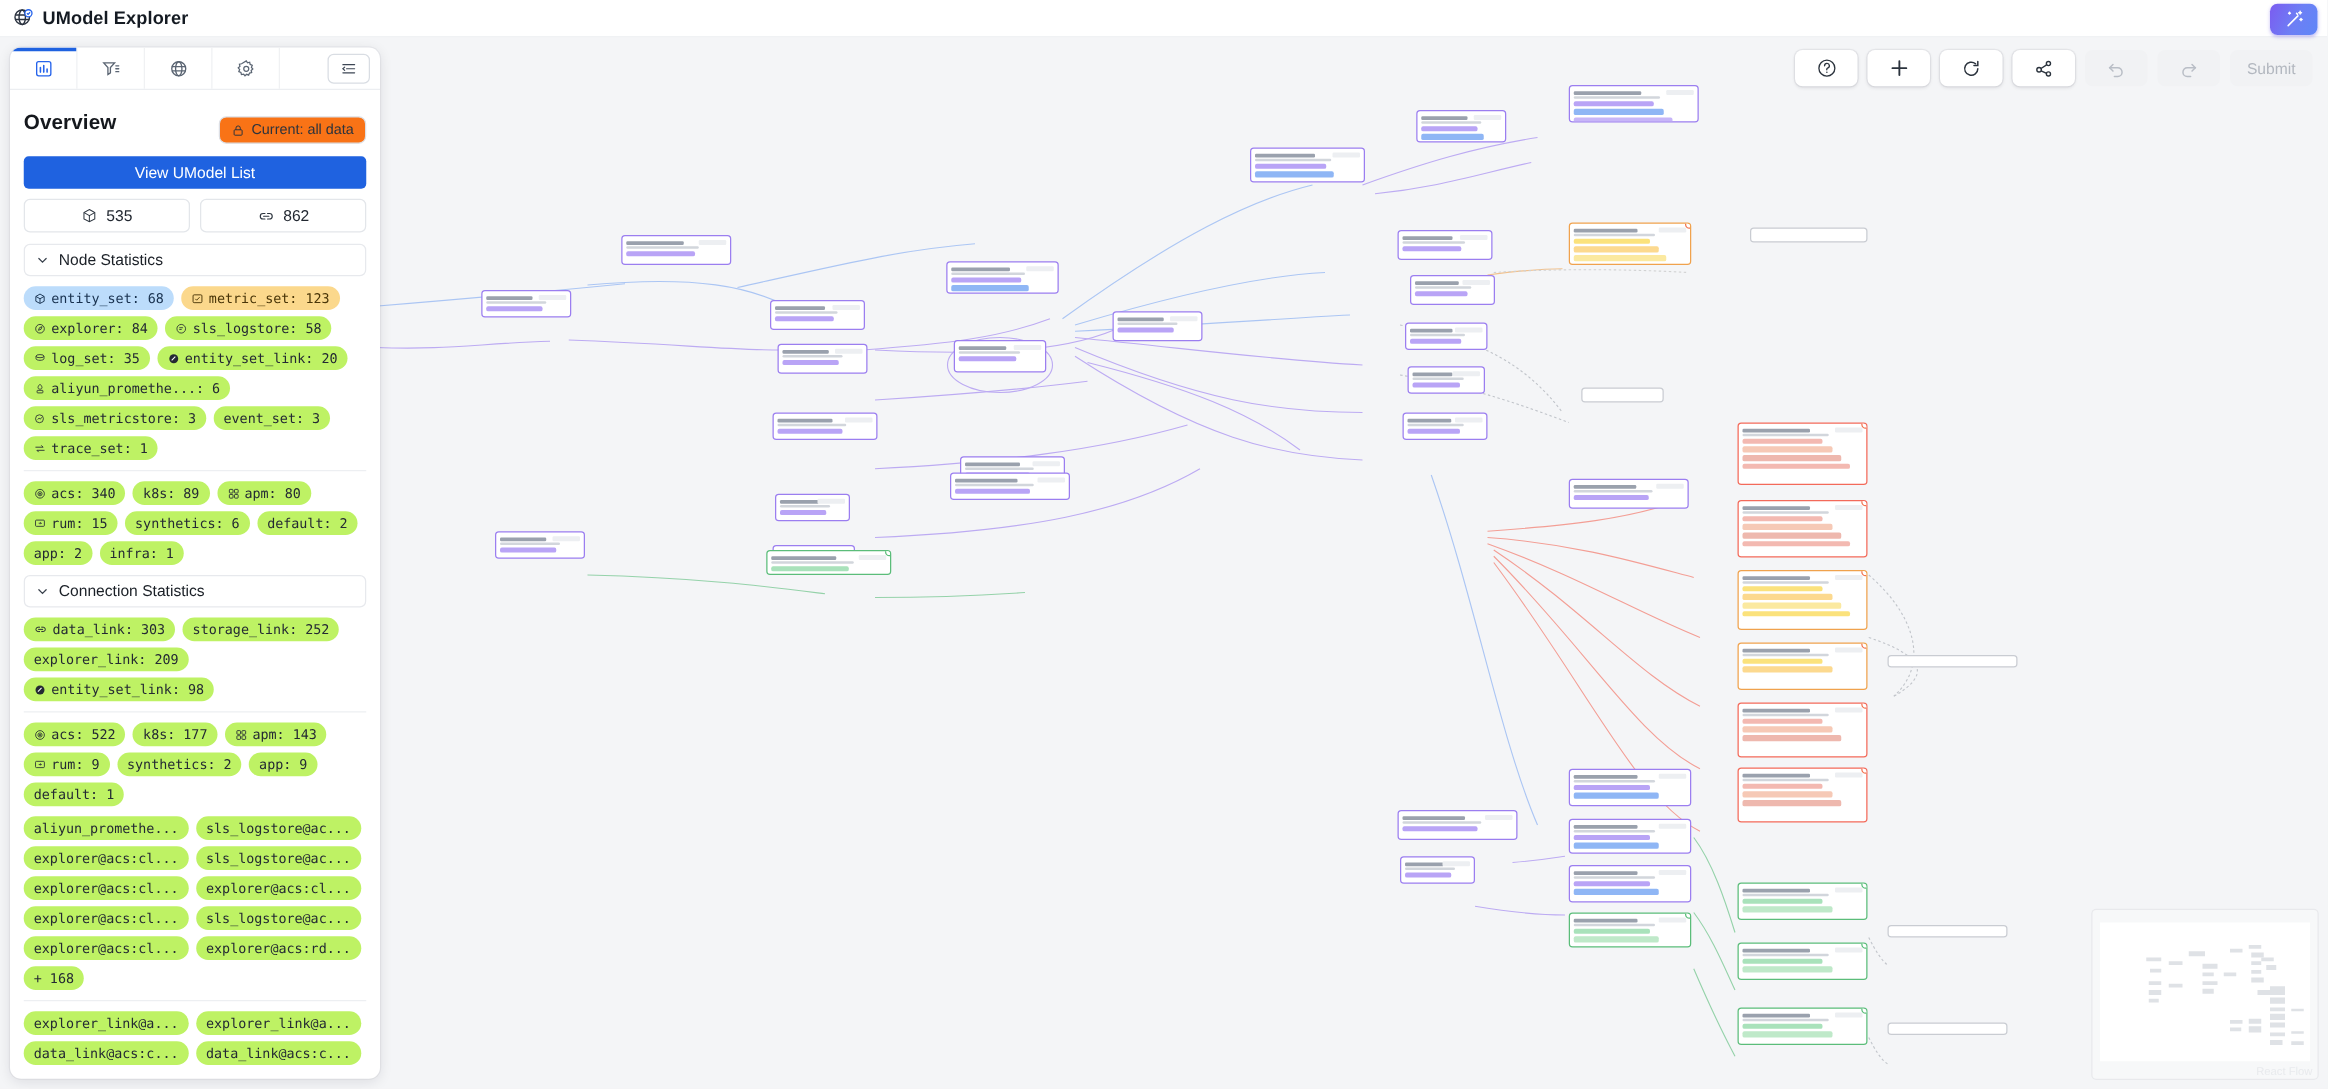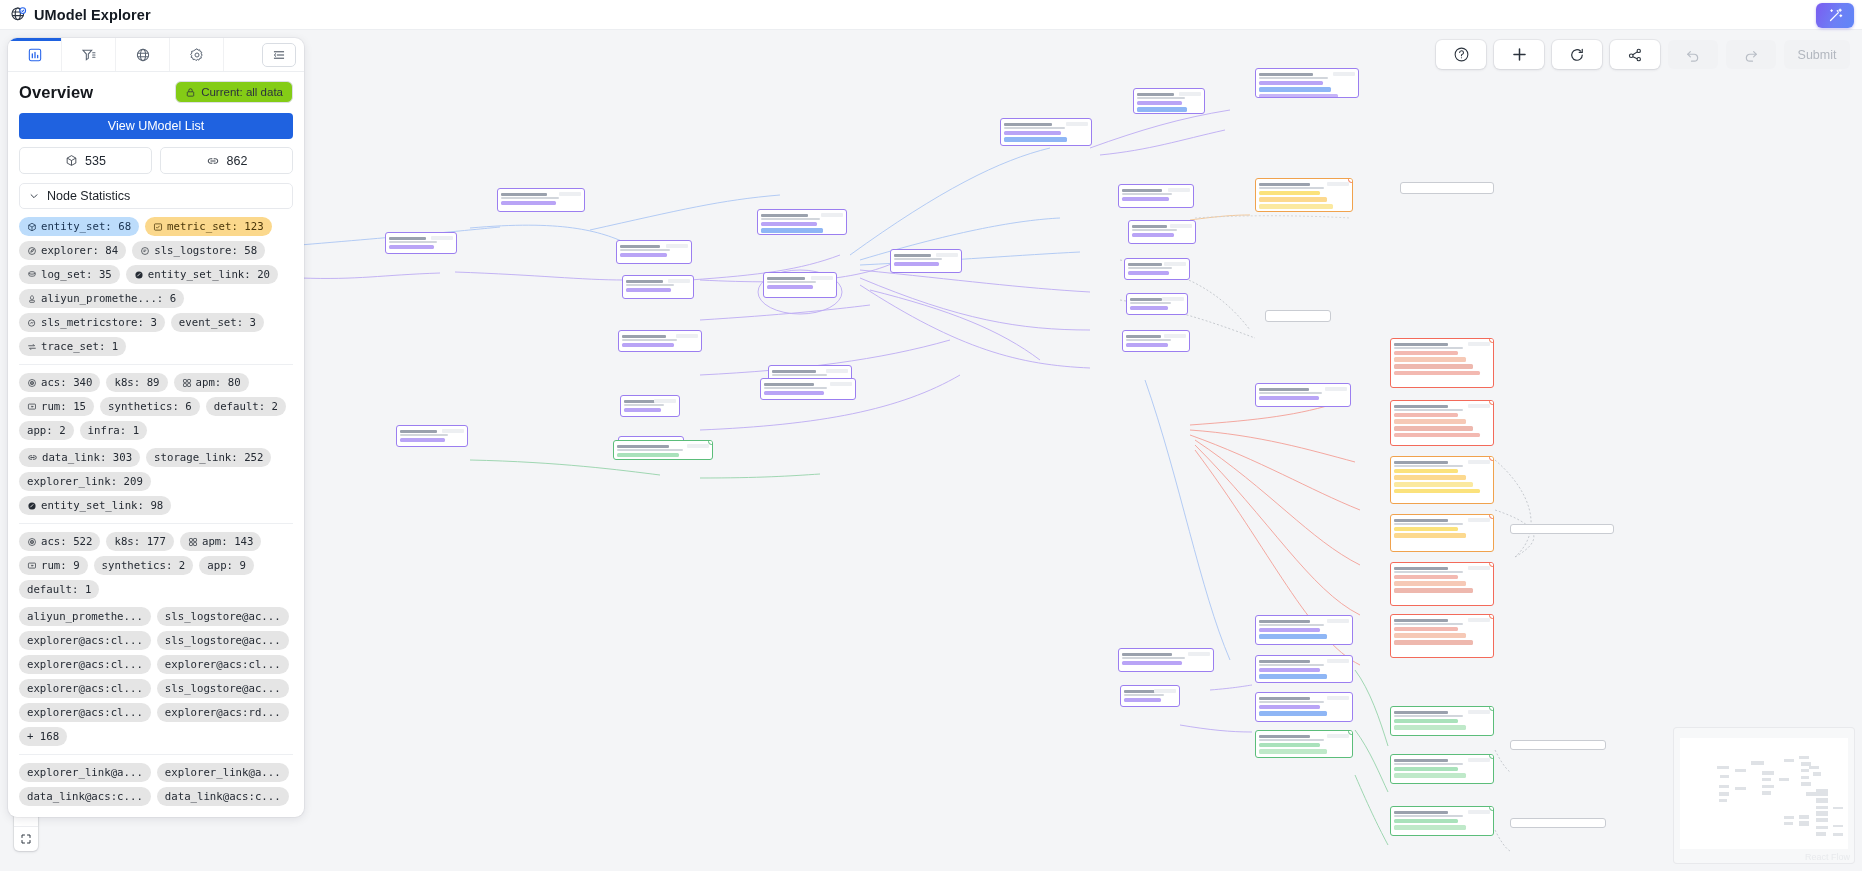--- a/index.html
+++ b/index.html
@@ -55,21 +55,21 @@
   .tab-right {
     width: 34px; height: 24px; margin: 5px 8px 0 0; border: 1px solid #d9dde3; border-radius: 5px;
     display: flex; align-items: center; justify-content: center; color: #3c4654; cursor: pointer;
   }
 
   .panel-body { padding: 9px 11px 11px 11px; }
   .panel-head { display: flex; align-items: center; justify-content: space-between; margin-bottom: 10px; }
   .panel-title { font-size: 16.5px; font-weight: 700; color: #15181d; letter-spacing: .1px; }
   .chip-current {
     display: inline-flex; align-items: center; gap: 5px; border: 1px solid #dcdfe5;
-    border-radius: 6px; padding: 4px 9px; font-size: 11.5px; color: #2c333d; background: #84cc16; cursor: pointer;
+    border-radius: 6px; padding: 4px 9px; font-size: 11.5px; color: #2c333d; background: #f97316; cursor: pointer; margin-top: 12px;
   }
   .btn-primary {
     display: block; width: 100%; height: 26px; line-height: 26px; text-align: center;
     background: #1f62e0; color: #fff; font-size: 12.5px; border-radius: 4px; cursor: pointer;
     font-weight: 400; margin-bottom: 8px;
   }
   .count-row { display: flex; gap: 8px; margin-bottom: 9px; }
   .count-box {
     flex: 1; height: 27px; border: 1px solid #e3e6ea; border-radius: 5px; background: #fff;
     display: flex; align-items: center; justify-content: center; gap: 7px; font-size: 12.5px; color: #222831;
@@ -78,21 +78,21 @@
   .section-head {
     display: flex; align-items: center; gap: 8px; height: 26px; padding: 0 9px;
     border: 1px solid #e7e9ed; border-radius: 5px; background: #fff; cursor: pointer;
     font-size: 12.5px; color: #1b2027; margin-bottom: 8px;
   }
   .chev { width: 10px; height: 10px; display:block; color:#3b434e; }
 
   .pill-wrap { display: flex; flex-wrap: wrap; gap: 5px 6px; }
   .pill {
     display: inline-flex; align-items: center; gap: 4px;
-    background: #e5e5e5; border-radius: 11px; padding: 2.5px 8px;
+    background: #bef264; border-radius: 11px; padding: 2.5px 8px;
     font-family: "DejaVu Sans Mono", monospace; font-size: 10.7px; color: #242a33; white-space: nowrap;
     cursor: pointer; line-height: 14px;
   }
   .pill.blue { background: #bcdcfb; color: #18314f; }
   .pill.amber { background: #fbd88c; color: #4a3608; }
   .pill svg { flex: 0 0 auto; }
   .divider { height: 1px; background: #edeff2; margin: 8px 0 8px 0; }
   .group-gap { margin-bottom: 8px; }
 
   
@@ -798,20 +798,26 @@
             <span>default: 2</span>
           </span>
         <span class="pill">
             <span>app: 2</span>
           </span>
         <span class="pill">
             <span>infra: 1</span>
           </span>
       </div>
 
+      <div class="section-head">
+        <svg class="chev" viewBox="0 0 24 24" fill="none" stroke="currentColor" stroke-width="2.4" stroke-linecap="round">
+            <path d="M5 9l7 7 7-7"></path>
+          </svg>
+        <span>Connection Statistics</span>
+      </div>
       <div class="pill-wrap group-gap">
         <span class="pill">
           <svg width="11" height="11" viewBox="0 0 24 24" fill="none" stroke="#242a33" stroke-width="1.7" stroke-linecap="round">
               <path d="M10.2 8.2H7.6a3.8 3.8 0 0 0 0 7.6h2.6M13.8 8.2h2.6a3.8 3.8 0 0 1 0 7.6h-2.6M8.4 12h7.2"></path>
             </svg>
           <span>data_link: 303</span>
         </span>
         <span class="pill">
             <span>storage_link: 252</span>
           </span>

